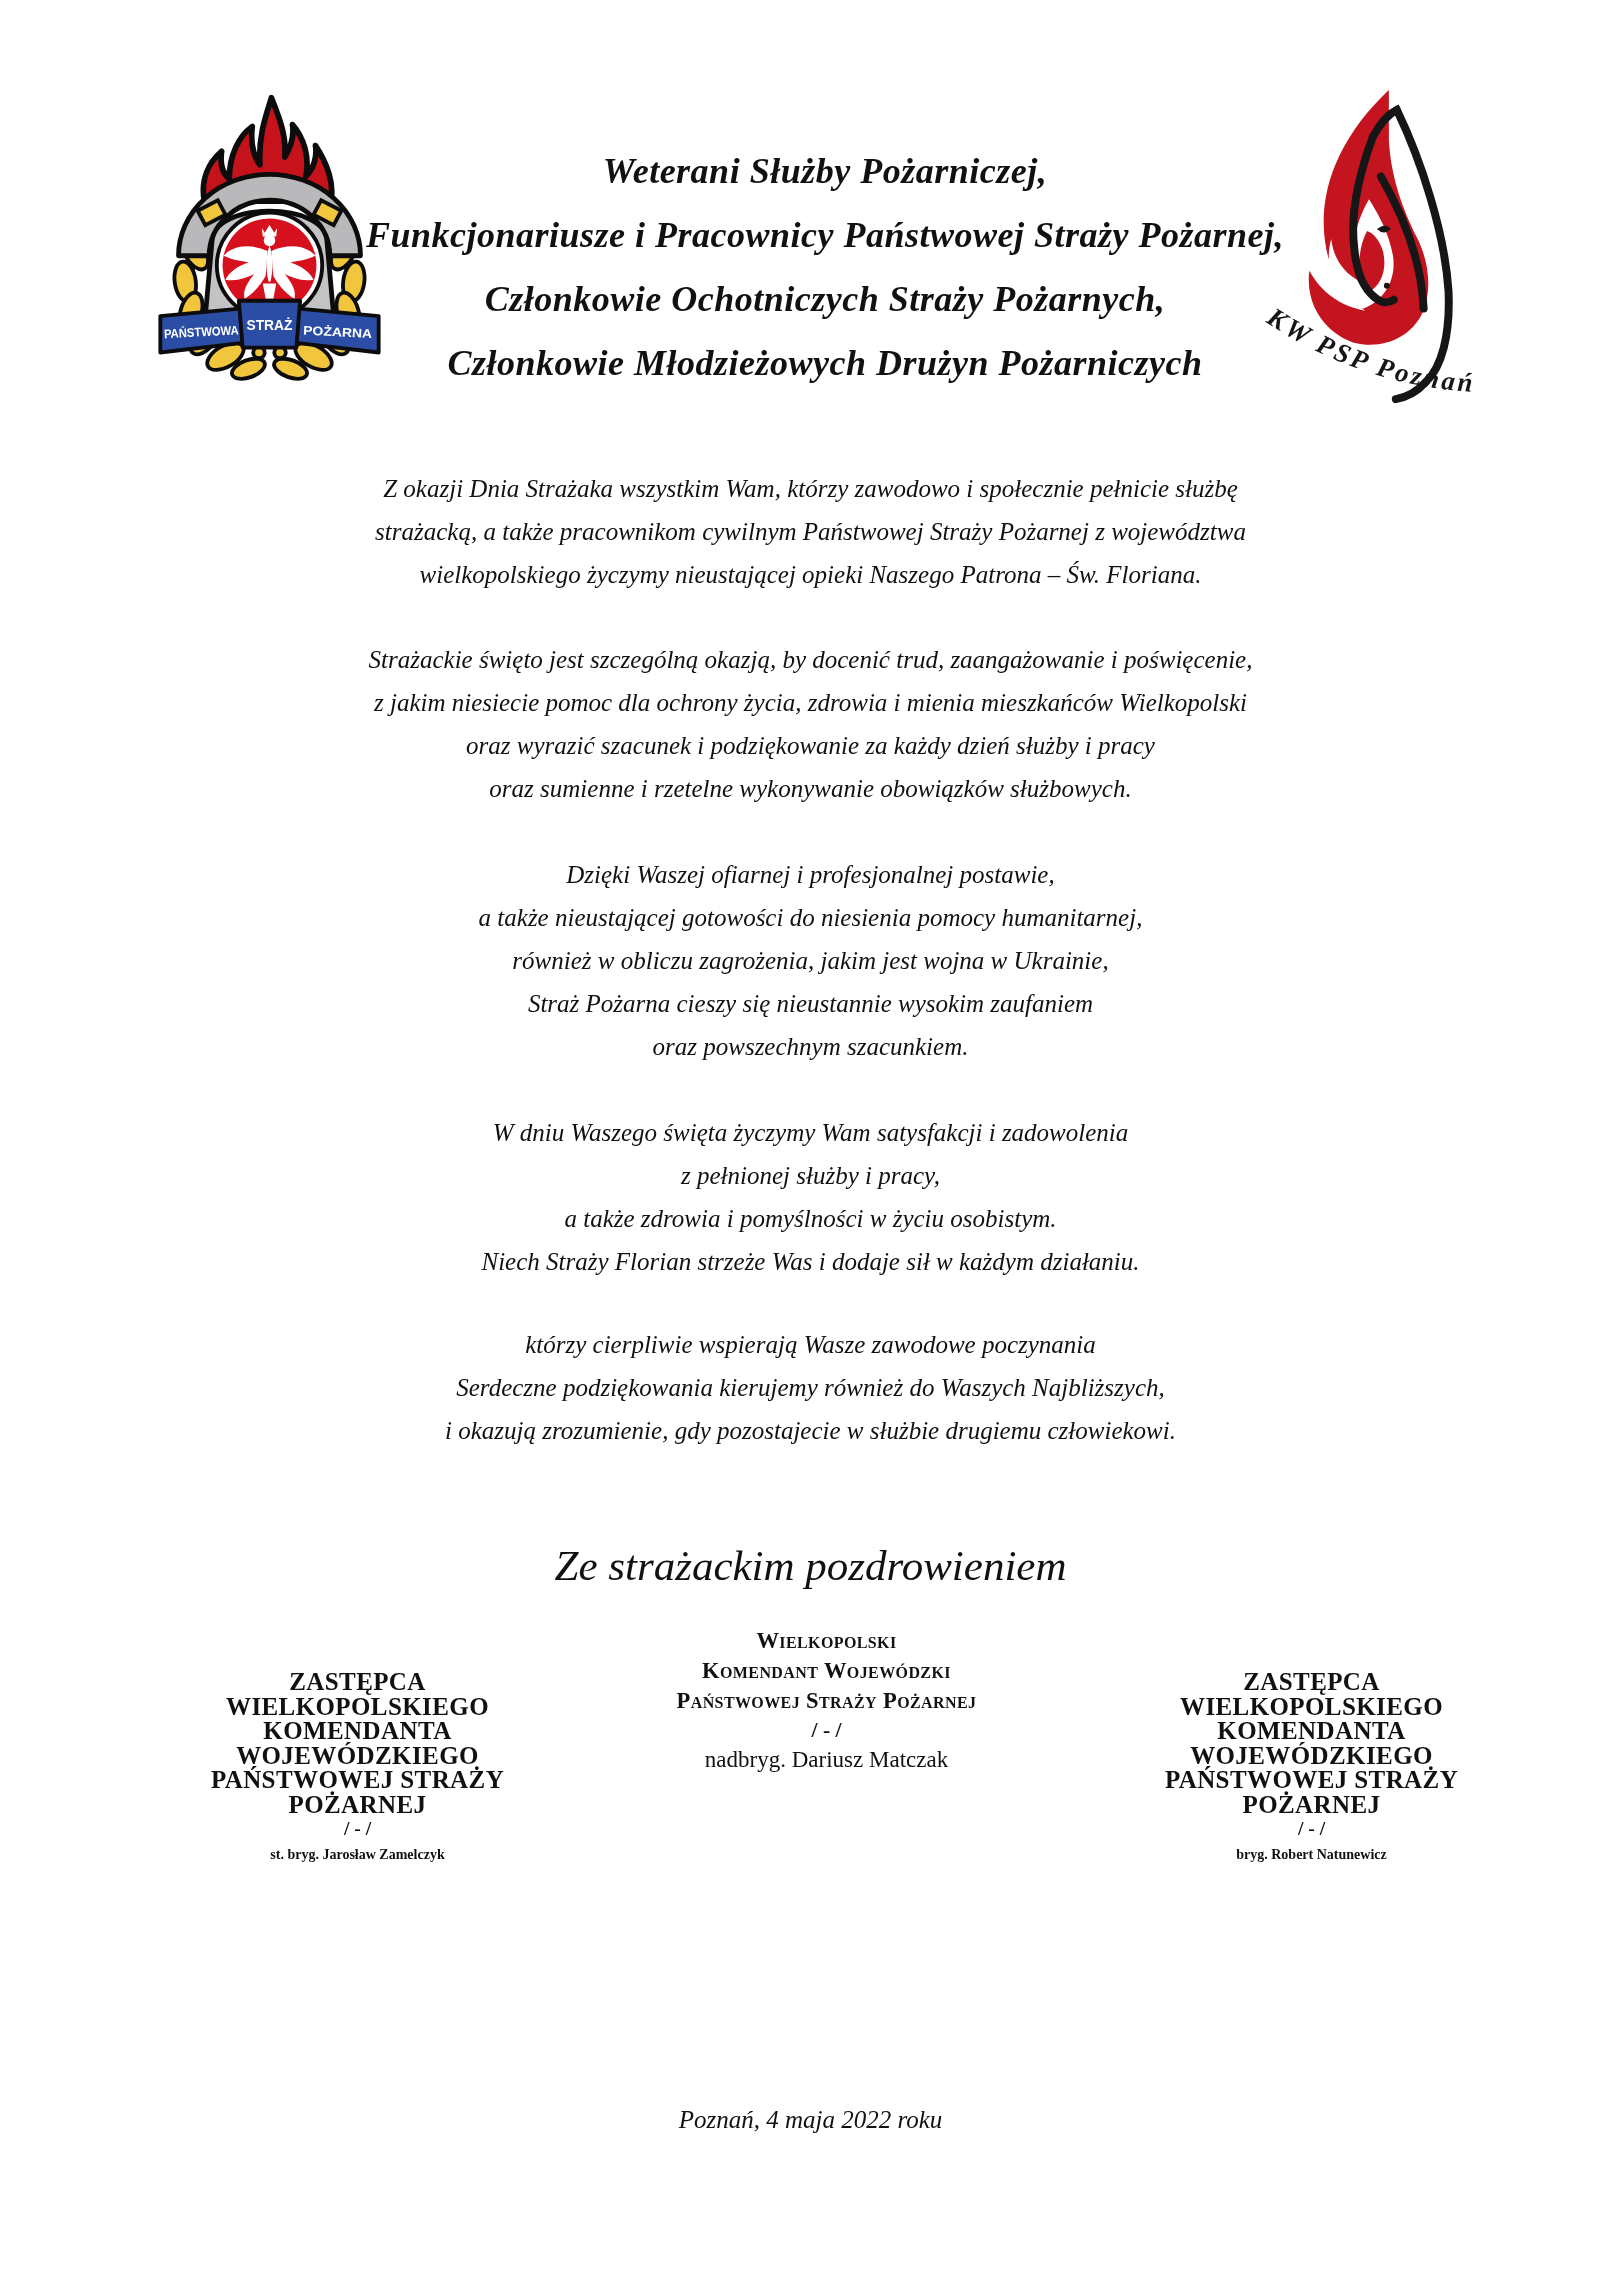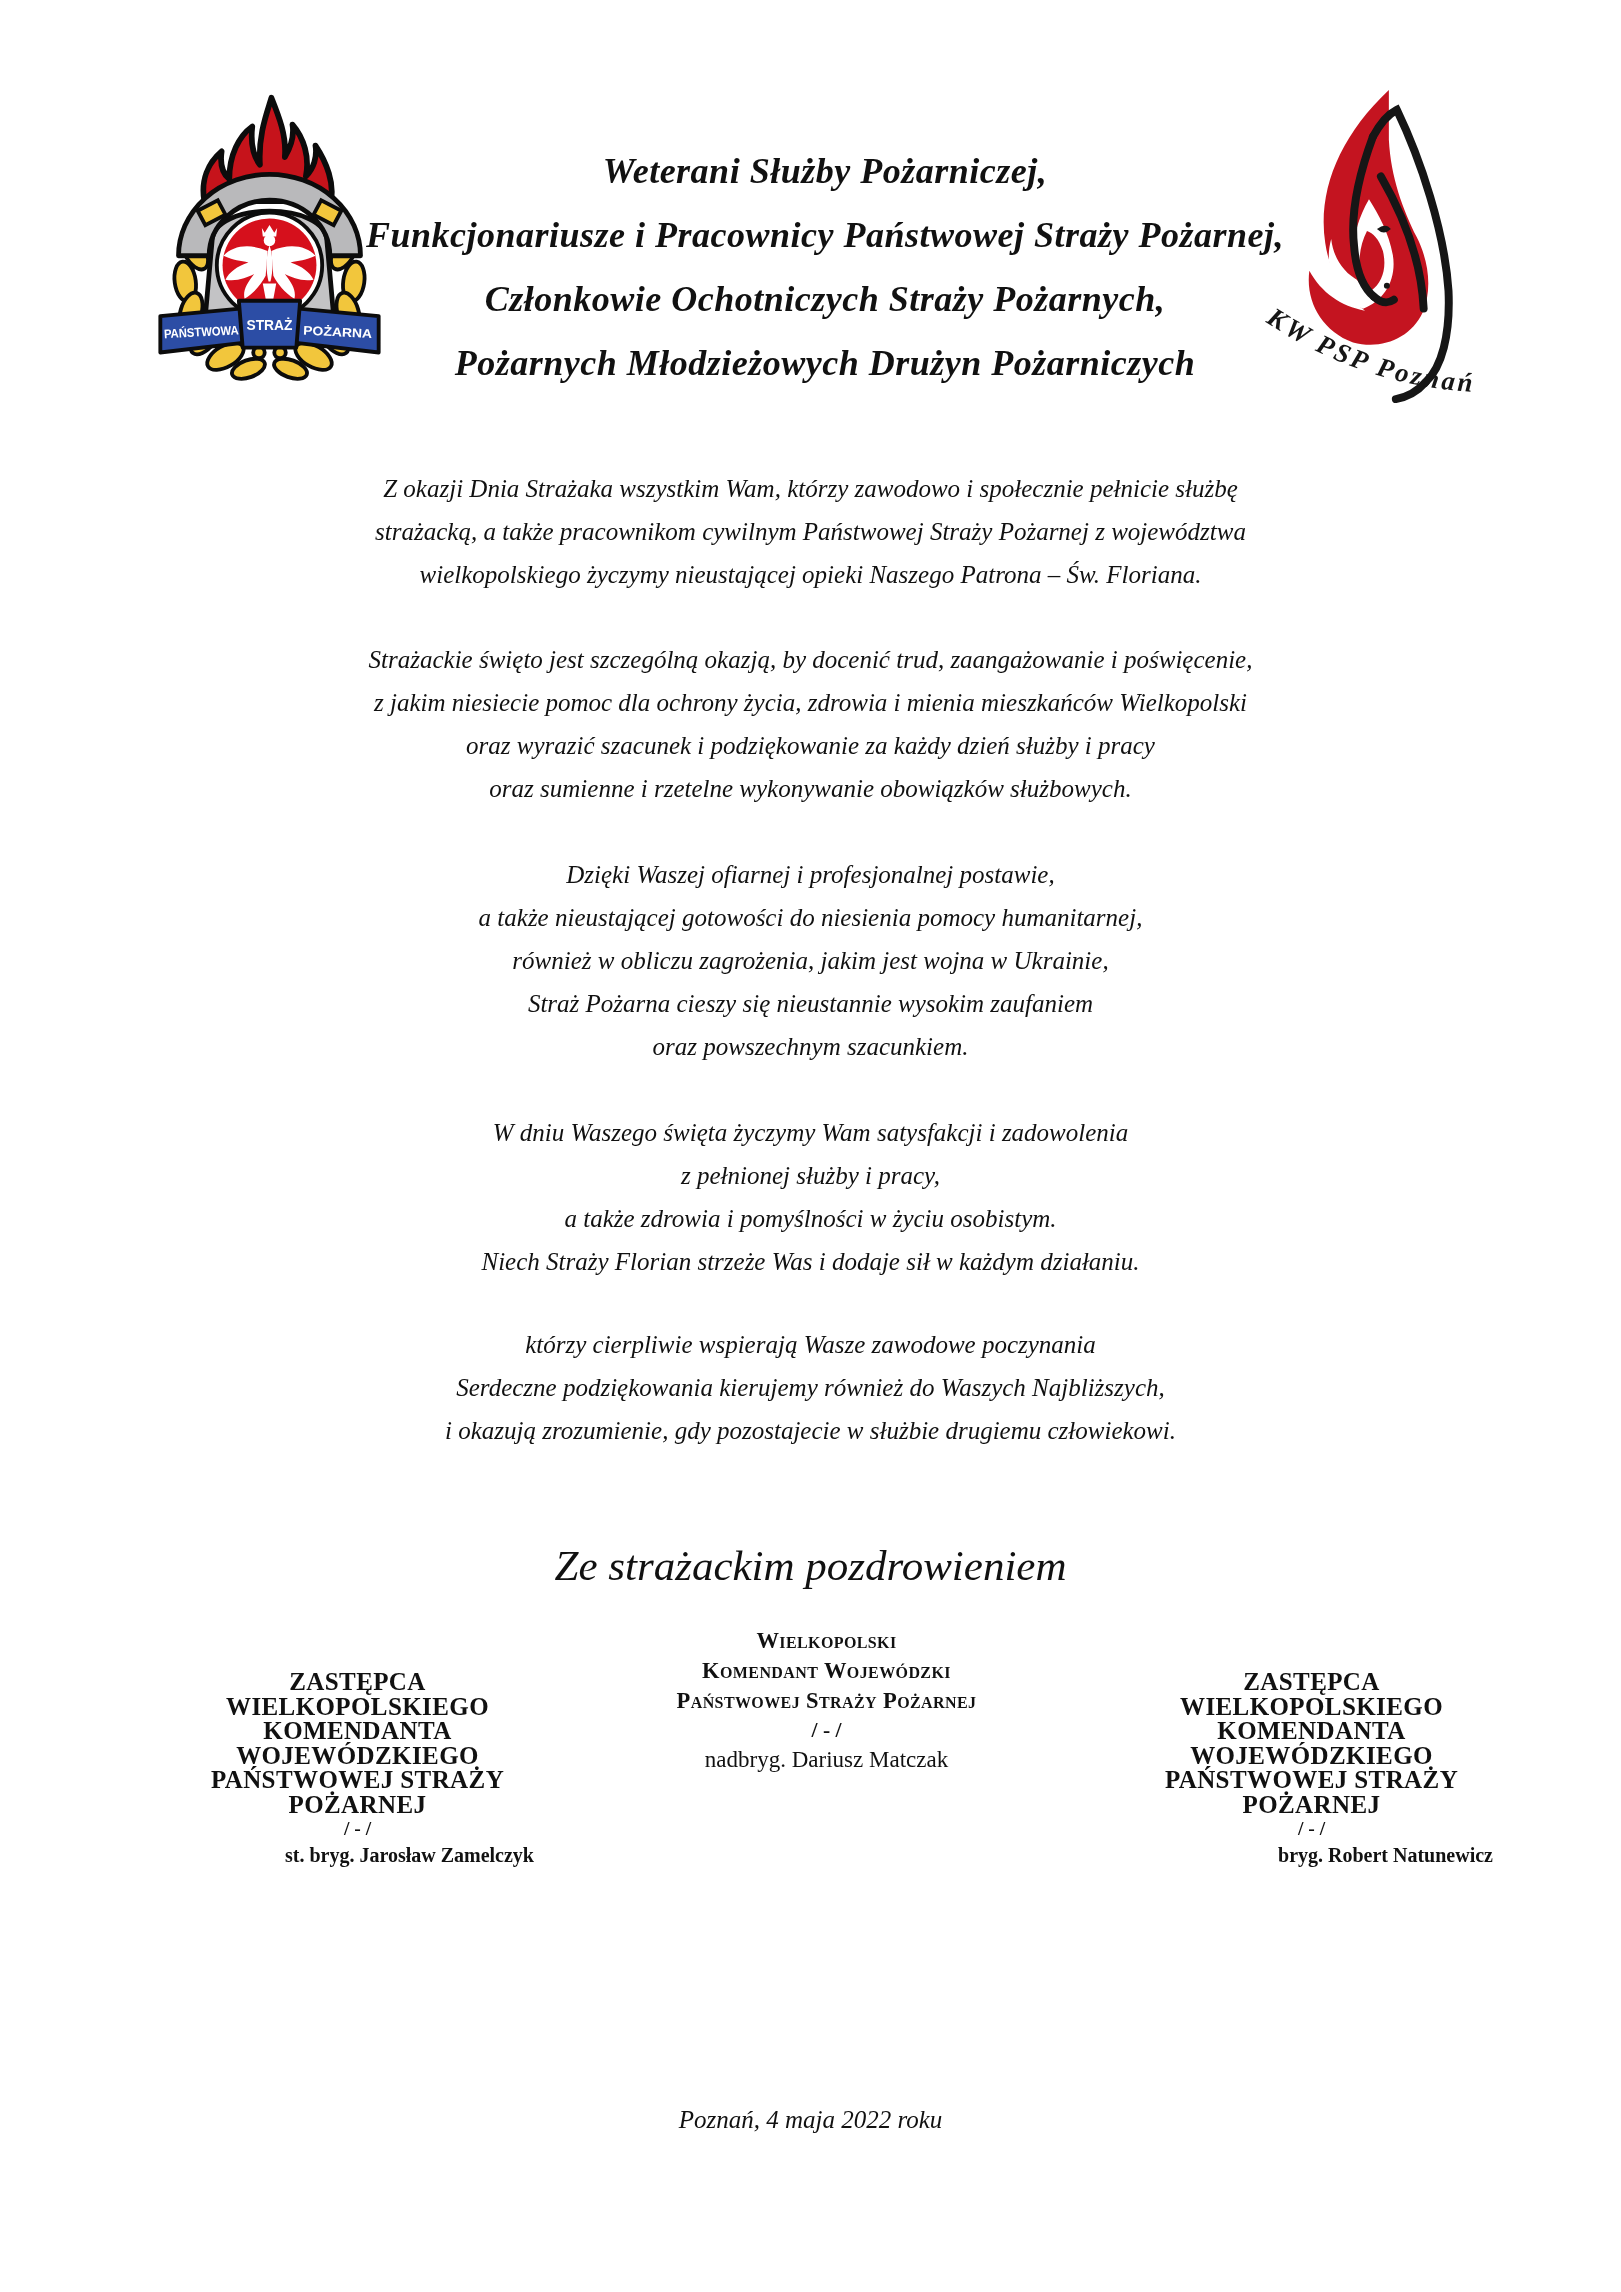--- a/index.html
+++ b/index.html
@@ -42,21 +42,21 @@
   .date-line{top:2098px;}
 
   
   .sig{position:absolute;text-align:center;font-style:normal;}
   .sig-left{left:181px;width:353px;top:1670px;}
   .sig-right{left:1130px;width:363px;top:1670px;}
   .sig-left .sig-title,.sig-right .sig-title{
     font-weight:bold;font-size:25px;line-height:24.5px;letter-spacing:0.4px;
   }
   .sig-left .sig-mark,.sig-right .sig-mark{font-weight:bold;font-size:19.6px;line-height:24.5px;}
-  .sig-left .sig-name,.sig-right .sig-name{font-weight:bold;font-size:20px;line-height:26.5px;text-align:right;}
+  .sig-left .sig-name,.sig-right .sig-name{font-weight:bold;font-size:14px;line-height:26.5px;}
 
   .sig-center{left:645px;width:363px;top:1626px;}
   .sig-center .sig-title{
     font-weight:bold;font-size:22.5px;line-height:30px;
     font-variant:small-caps;letter-spacing:0.4px;
   }
   .sig-center .sig-mark{font-weight:bold;font-size:21.6px;line-height:29px;}
   .sig-center .sig-name{font-weight:normal;font-size:23px;line-height:29px;}
 
   svg text{font-family:"Liberation Sans", sans-serif;}
@@ -132,21 +132,21 @@
       <text x="59" y="259" text-anchor="middle" font-size="13" font-weight="bold" fill="#ffffff" textLength="78" lengthAdjust="spacingAndGlyphs" transform="rotate(-3 59 259)">PAŃSTWOWA</text>
       <text x="130" y="253" text-anchor="middle" font-size="16" font-weight="bold" fill="#ffffff" textLength="48" lengthAdjust="spacingAndGlyphs">STRAŻ</text>
       <text x="201" y="259" text-anchor="middle" font-size="13" font-weight="bold" fill="#ffffff" textLength="72" lengthAdjust="spacingAndGlyphs" transform="rotate(3 201 259)">POŻARNA</text>
     </g>
   </svg>
 
   <div class="header-text">
     <div>Weterani Służby Pożarniczej,</div>
     <div>Funkcjonariusze i Pracownicy Państwowej Straży Pożarnej,</div>
     <div>Członkowie Ochotniczych Straży Pożarnych,</div>
-    <div>Pożarnych Młodzieżowych Drużyn Pożarniczych</div>
+    <div>Członkowie Młodzieżowych Drużyn Pożarniczych</div>
   </div>
 
   <svg class="logo-right" viewBox="0 0 290 335" aria-hidden="true">
     <g>
       <path d="M168,8 C118,55 96,110 104,162 C108,190 122,214 144,230
                C120,226 100,212 88,190 C84,220 100,250 132,262
                C160,270 190,258 202,232 C212,208 208,180 196,156
                C182,128 170,96 168,58 Z" fill="#c41420"></path>
       <path d="M148,118 C132,146 128,174 138,200 C122,192 112,176 110,158
                C102,186 114,216 142,228 C164,220 176,198 172,174

